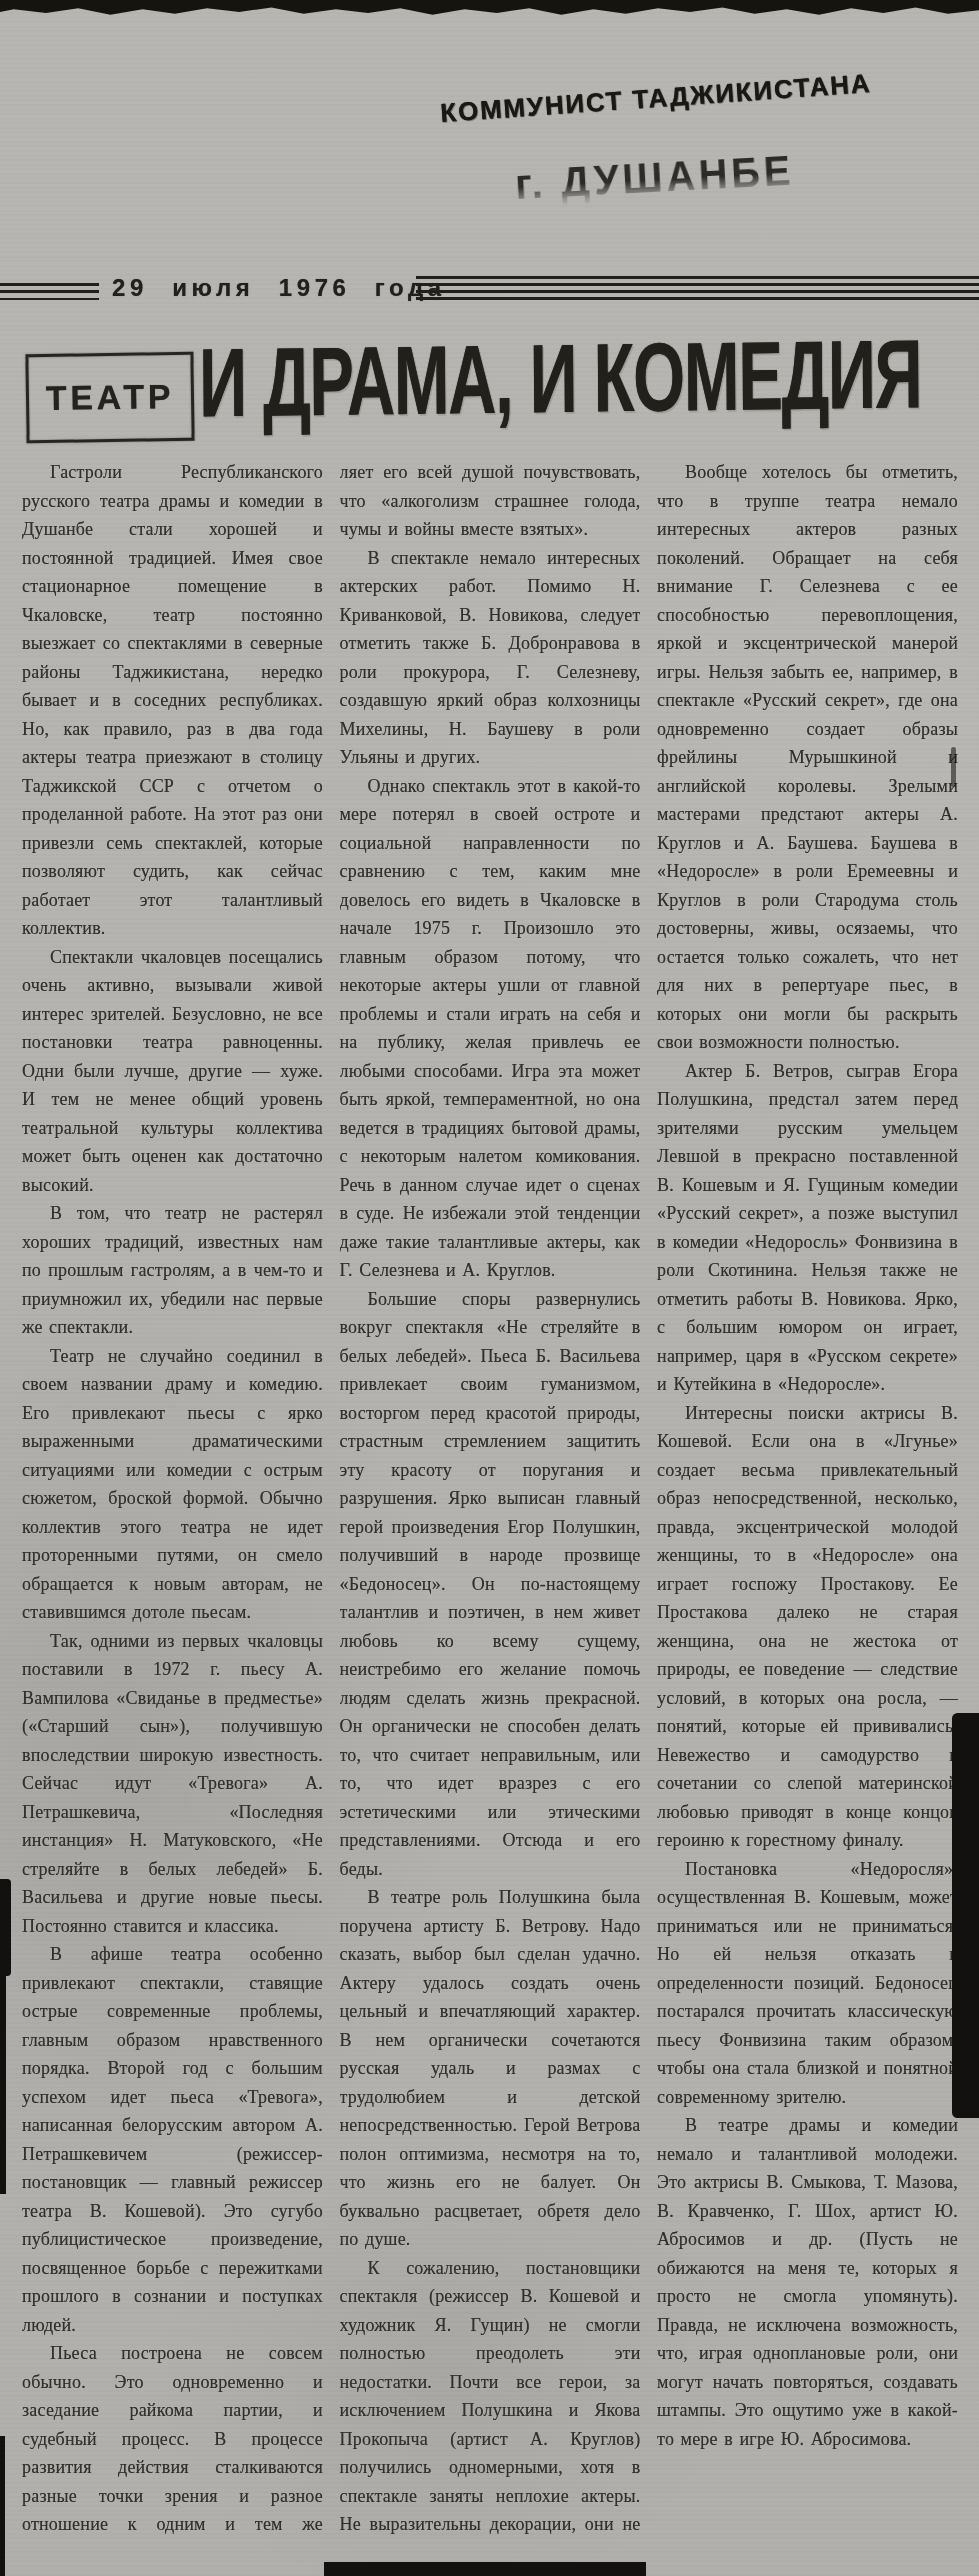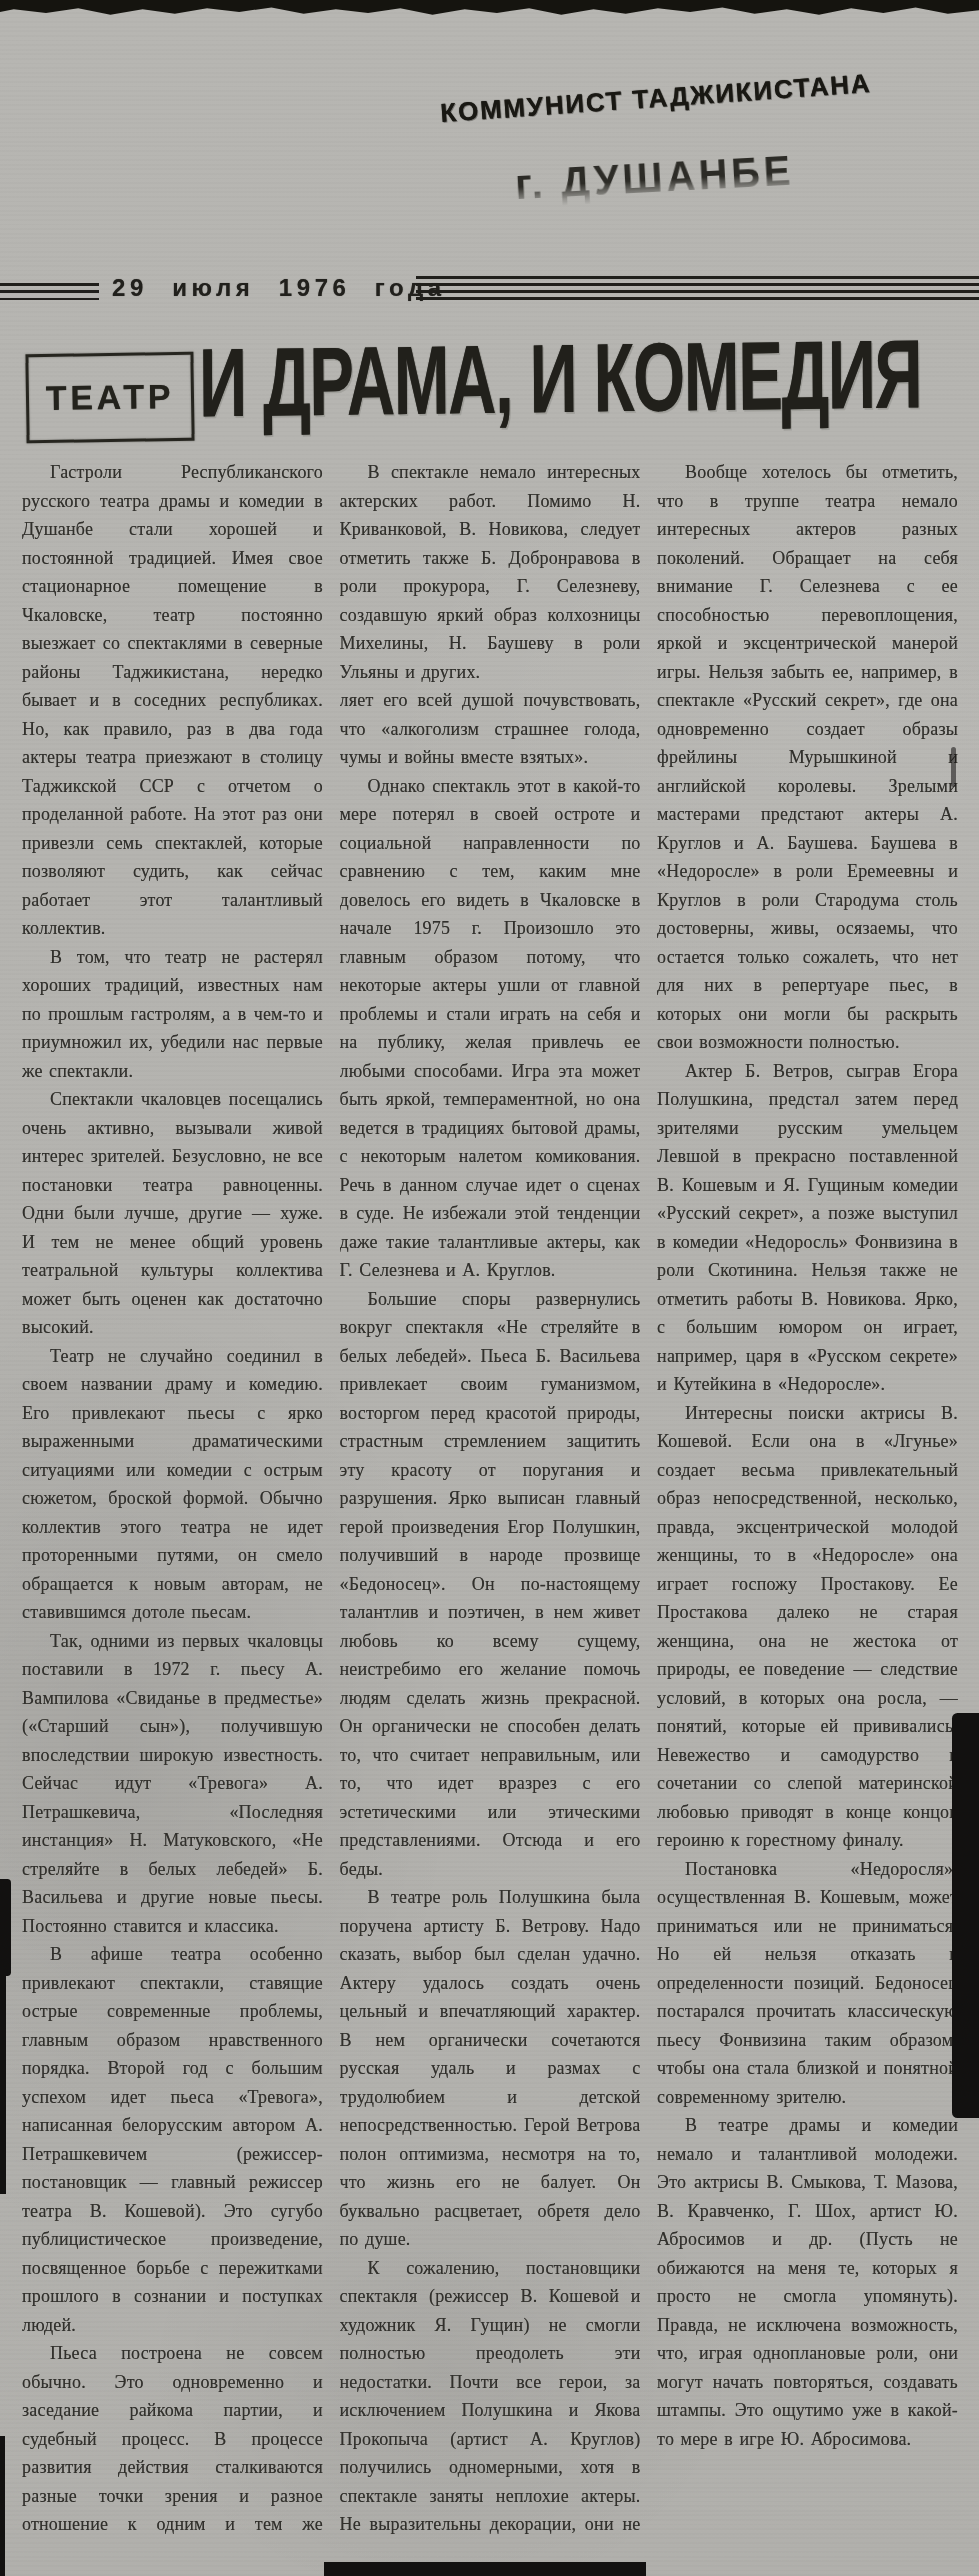--- a/index.html
+++ b/index.html
@@ -117,30 +117,30 @@
   <div class="rule-right"></div>
 
   <div class="kicker-box">
     <span>ТЕАТР</span>
   </div>
   <div class="headline">И ДРАМА, И КОМЕДИЯ</div>
 
   <div class="columns">
     <div class="col">
         <p class="par">Гастроли Республиканского русского театра драмы и комедии в Душанбе стали хорошей и постоянной традицией. Имея свое стационарное помещение в Чкаловске, театр постоянно выезжает со спектаклями в северные районы Таджикистана, нередко бывает и в соседних республиках. Но, как правило, раз в два года актеры театра приезжают в столицу Таджикской ССР с отчетом о проделанной работе. На этот раз они привезли семь спектаклей, которые позволяют судить, как сейчас работает этот талантливый коллектив.</p>
+        <p class="par">Спектакли чкаловцев посещались очень активно, вызывали живой интерес зрителей. Безусловно, не все постановки театра равноценны. Одни были лучше, другие — хуже. И тем не менее общий уровень театральной культуры коллектива может быть оценен как достаточно высокий.</p>
         <p class="par">В том, что театр не растерял хороших традиций, известных нам по прошлым гастролям, а в чем-то и приумножил их, убедили нас первые же спектакли.</p>
-        <p class="par">Спектакли чкаловцев посещались очень активно, вызывали живой интерес зрителей. Безусловно, не все постановки театра равноценны. Одни были лучше, другие — хуже. И тем не менее общий уровень театральной культуры коллектива может быть оценен как достаточно высокий.</p>
         <p class="par">Театр не случайно соединил в своем названии драму и комедию. Его привлекают пьесы с ярко выраженными драматическими ситуациями или комедии с острым сюжетом, броской формой. Обычно коллектив этого театра не идет проторенными путями, он смело обращается к новым авторам, не ставившимся дотоле пьесам.</p>
         <p class="par">Так, одними из первых чкаловцы поставили в 1972 г. пьесу А. Вампилова «Свиданье в предместье» («Старший сын»), получившую впоследствии широкую известность. Сейчас идут «Тревога» А. Петрашкевича, «Последняя инстанция» Н. Матуковского, «Не стреляйте в белых лебедей» Б. Васильева и другие новые пьесы. Постоянно ставится и классика.</p>
         <p class="par">В афише театра особенно привлекают спектакли, ставящие острые современные проблемы, главным образом нравственного порядка. Второй год с большим успехом идет пьеса «Тревога», написанная белорусским автором А. Петрашкевичем (режиссер-постановщик — главный режиссер театра В. Кошевой). Это сугубо публицистическое произведение, посвященное борьбе с пережитками прошлого в сознании и поступках людей.</p>
         <p class="par">Пьеса построена не совсем обычно. Это одновременно и заседание райкома партии, и судебный процесс. В процессе развития действия сталкиваются разные точки зрения и разное отношение к одним и тем же явлениям со стороны людей, отвечающих за моральное состояние общества, за его нравственное здоровье. Наиболее четко противоположные позиции выявляются в споре между председателем райисполкома Шупеней и прокурором Размысловичем, с одной стороны, и народным судьей Зубрич и секретарем райкома партии Новицким, с другой.</p>
       </div>
     <div class="col">
+        <p class="par cont">ляет его всей душой почувствовать, что «алкоголизм страшнее голода, чумы и войны вместе взятых».</p>
         <p class="par">В спектакле немало интересных актерских работ. Помимо Н. Криванковой, В. Новикова, следует отметить также Б. Добронравова в роли прокурора, Г. Селезневу, создавшую яркий образ колхозницы Михелины, Н. Баушеву в роли Ульяны и других.</p>
-        <p class="par cont">ляет его всей душой почувствовать, что «алкоголизм страшнее голода, чумы и войны вместе взятых».</p>
         <p class="par">Однако спектакль этот в какой-то мере потерял в своей остроте и социальной направленности по сравнению с тем, каким мне довелось его видеть в Чкаловске в начале 1975 г. Произошло это главным образом потому, что некоторые актеры ушли от главной проблемы и стали играть на себя и на публику, желая привлечь ее любыми способами. Игра эта может быть яркой, темпераментной, но она ведется в традициях бытовой драмы, с некоторым налетом комикования. Речь в данном случае идет о сценах в суде. Не избежали этой тенденции даже такие талантливые актеры, как Г. Селезнева и А. Круглов.</p>
         <p class="par">Большие споры развернулись вокруг спектакля «Не стреляйте в белых лебедей». Пьеса Б. Васильева привлекает своим гуманизмом, восторгом перед красотой природы, страстным стремлением защитить эту красоту от поругания и разрушения. Ярко выписан главный герой произведения Егор Полушкин, получивший в народе прозвище «Бедоносец». Он по-настоящему талантлив и поэтичен, в нем живет любовь ко всему сущему, неистребимо его желание помочь людям сделать жизнь прекрасной. Он органически не способен делать то, что считает неправильным, или то, что идет вразрез с его эстетическими или этическими представлениями. Отсюда и его беды.</p>
         <p class="par">В театре роль Полушкина была поручена артисту Б. Ветрову. Надо сказать, выбор был сделан удачно. Актеру удалось создать очень цельный и впечатляющий характер. В нем органически сочетаются русская удаль и размах с трудолюбием и детской непосредственностью. Герой Ветрова полон оптимизма, несмотря на то, что жизнь его не балует. Он буквально расцветает, обретя дело по душе.</p>
         <p class="par">К сожалению, постановщики спектакля (режиссер В. Кошевой и художник Я. Гущин) не смогли полностью преодолеть эти недостатки. Почти все герои, за исключением Полушкина и Якова Прокопыча (артист А. Круглов) получились одномерными, хотя в спектакле заняты неплохие актеры. Не выразительны декорации, они не несут мысли, не дают представления о двух разных жизненных концепциях. Очень хотелось бы, чтобы этот спектакль сохранился в репертуаре чкаловцев, обретя второе дыхание.</p>
       </div>
     <div class="col">
       <div>
           <p class="par">Вообще хотелось бы отметить, что в труппе театра немало интересных актеров разных поколений. Обращает на себя внимание Г. Селезнева с ее способностью перевоплощения, яркой и эксцентрической манерой игры. Нельзя забыть ее, например, в спектакле «Русский секрет», где она одновременно создает образы фрейлины Мурышкиной и английской королевы. Зрелыми мастерами предстают актеры А. Круглов и А. Баушева. Баушева в «Недоросле» в роли Еремеевны и Круглов в роли Стародума столь достоверны, живы, осязаемы, что остается только сожалеть, что нет для них в репертуаре пьес, в которых они могли бы раскрыть свои возможности полностью.</p>
           <p class="par">Актер Б. Ветров, сыграв Егора Полушкина, предстал затем перед зрителями русским умельцем Левшой в прекрасно поставленной В. Кошевым и Я. Гущиным комедии «Русский секрет», а позже выступил в комедии «Недоросль» Фонвизина в роли Скотинина. Нельзя также не отметить работы В. Новикова. Ярко, с большим юмором он играет, например, царя в «Русском секрете» и Кутейкина в «Недоросле».</p>
           <p class="par">Интересны поиски актрисы В. Кошевой. Если она в «Лгунье» создает весьма привлекательный образ непосредственной, несколько, правда, эксцентрической молодой женщины, то в «Недоросле» она играет госпожу Простакову. Ее Простакова далеко не старая женщина, она не жестока от природы, ее поведение — следствие условий, в которых она росла, — понятий, которые ей прививались. Невежество и самодурство в сочетании со слепой материнской любовью приводят в конце концов героиню к горестному финалу.</p>

